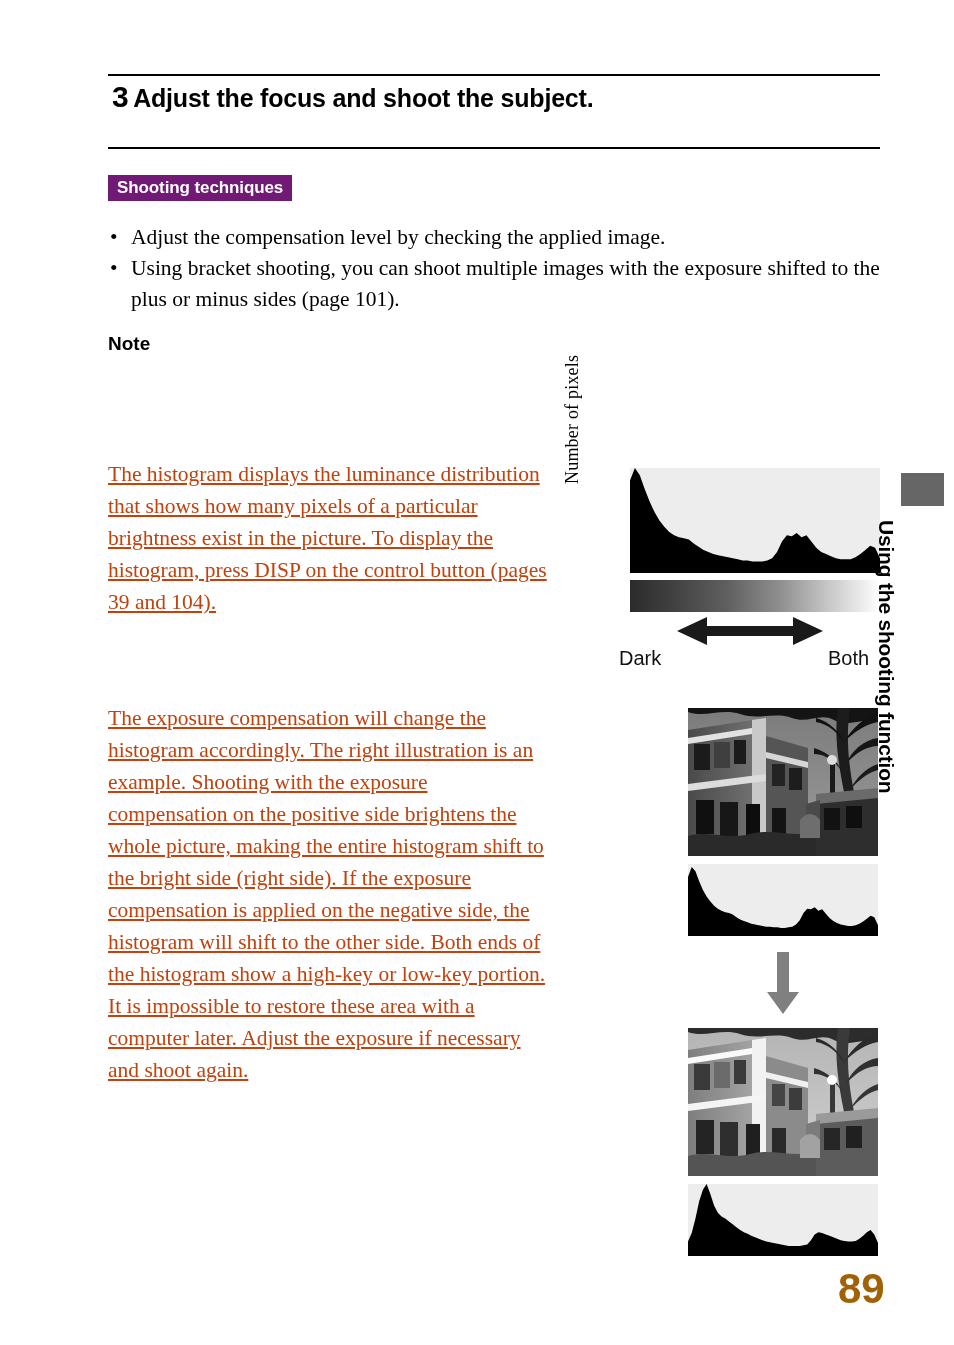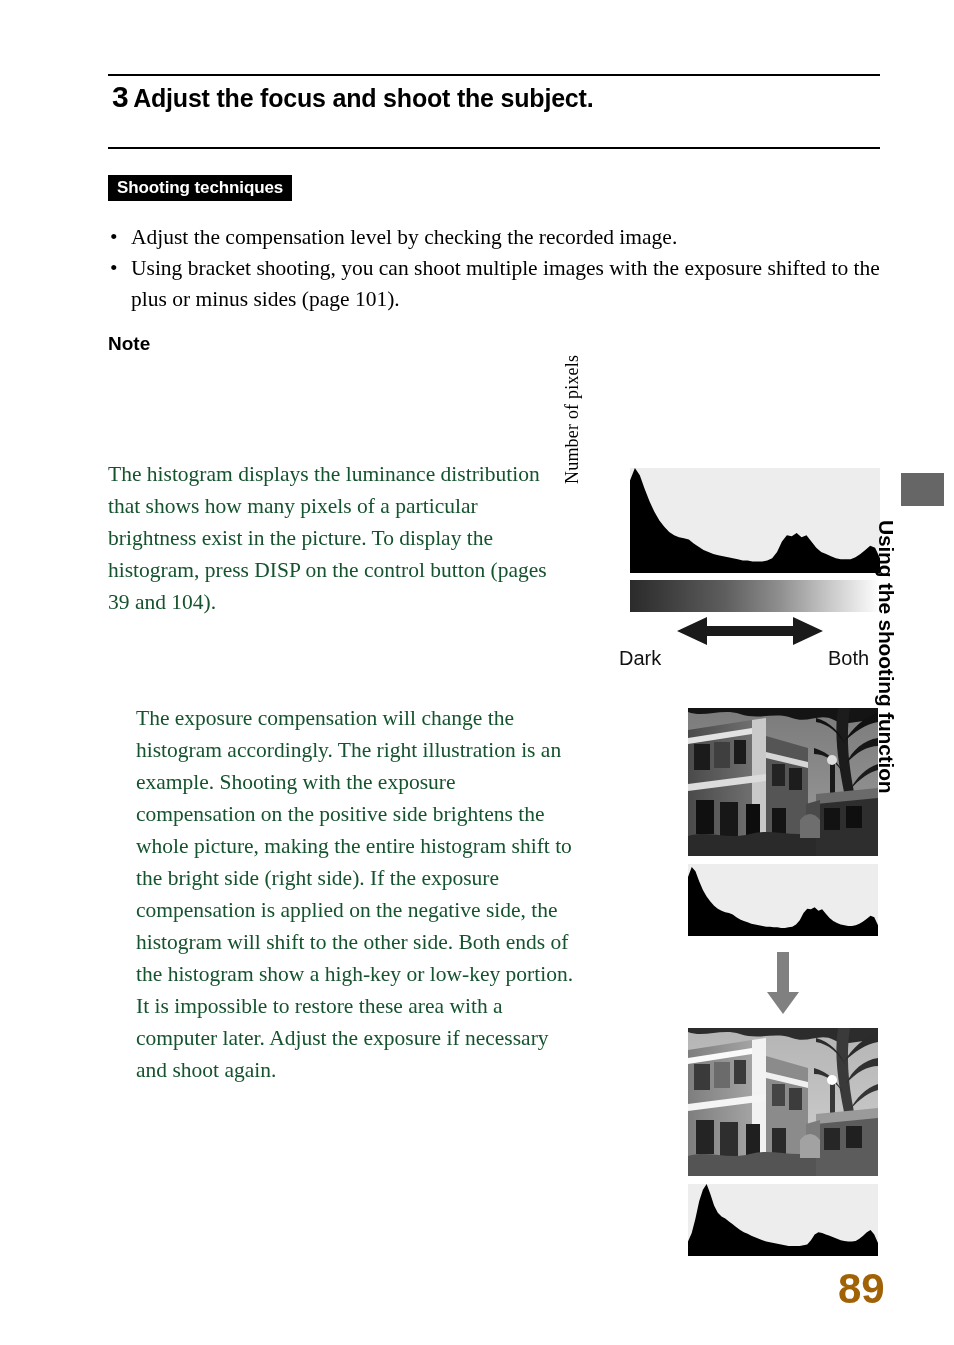--- a/index.html
+++ b/index.html
@@ -52,21 +52,21 @@
     font-size: 25px;
     line-height: 1;
     letter-spacing: -0.2px;
   }
 
   
   .tag {
     position: absolute;
     left: 108px;
     top: 175px;
-    background: #000000;
+    background: #701a75;
     color: #ffffff;
     font-family: "Liberation Sans Narrow", "Liberation Sans", sans-serif;
     font-weight: bold;
     font-stretch: condensed;
     font-size: 17px;
     letter-spacing: -0.1px;
     padding: 4px 9px 5px 9px;
     line-height: 1;
   }
 
@@ -125,24 +125,25 @@
     letter-spacing: -0.1px;
     line-height: 1;
     white-space: nowrap;
   }
 
   
   .para {
     position: absolute;
     font-size: 21.5px;
     line-height: 32px;
-    color: #14532d;
+    color: #c2410c;
+    text-decoration: underline;
   }
   #para-1 { left: 108px; top: 458px; width: 440px; }
-  #para-2 { left: 108px; top: 702px; width: 440px; margin-left: 28px; }
+  #para-2 { left: 108px; top: 702px; width: 440px; }
 
   
   .fig1 { position: absolute; left: 580px; top: 460px; width: 305px; height: 215px; }
 
   .ylabel {
     position: absolute;
     left: -36px;
     top: 24px;
     width: 150px;
     transform: rotate(-90deg);
@@ -274,21 +275,21 @@
     <span class="step-num">3</span>
     <span class="step-title">Adjust the focus and shoot the subject.</span>
   </div>
   <div class="rule" id="rule-bottom"></div>
 
   <div class="tag">Shooting techniques</div>
 
   <div class="bullets">
     <div class="bullet-row">
       <span class="dot">•</span>
-      <span>Adjust the compensation level by checking the recorded image.</span>
+      <span>Adjust the compensation level by checking the applied image.</span>
     </div>
     <div class="bullet-row">
       <span class="dot">•</span>
       <span>Using bracket shooting, you can shoot multiple images with the exposure shifted to the plus or minus sides (page 101).</span>
     </div>
   </div>
 
   <div class="note-head">Note</div>
 
 

